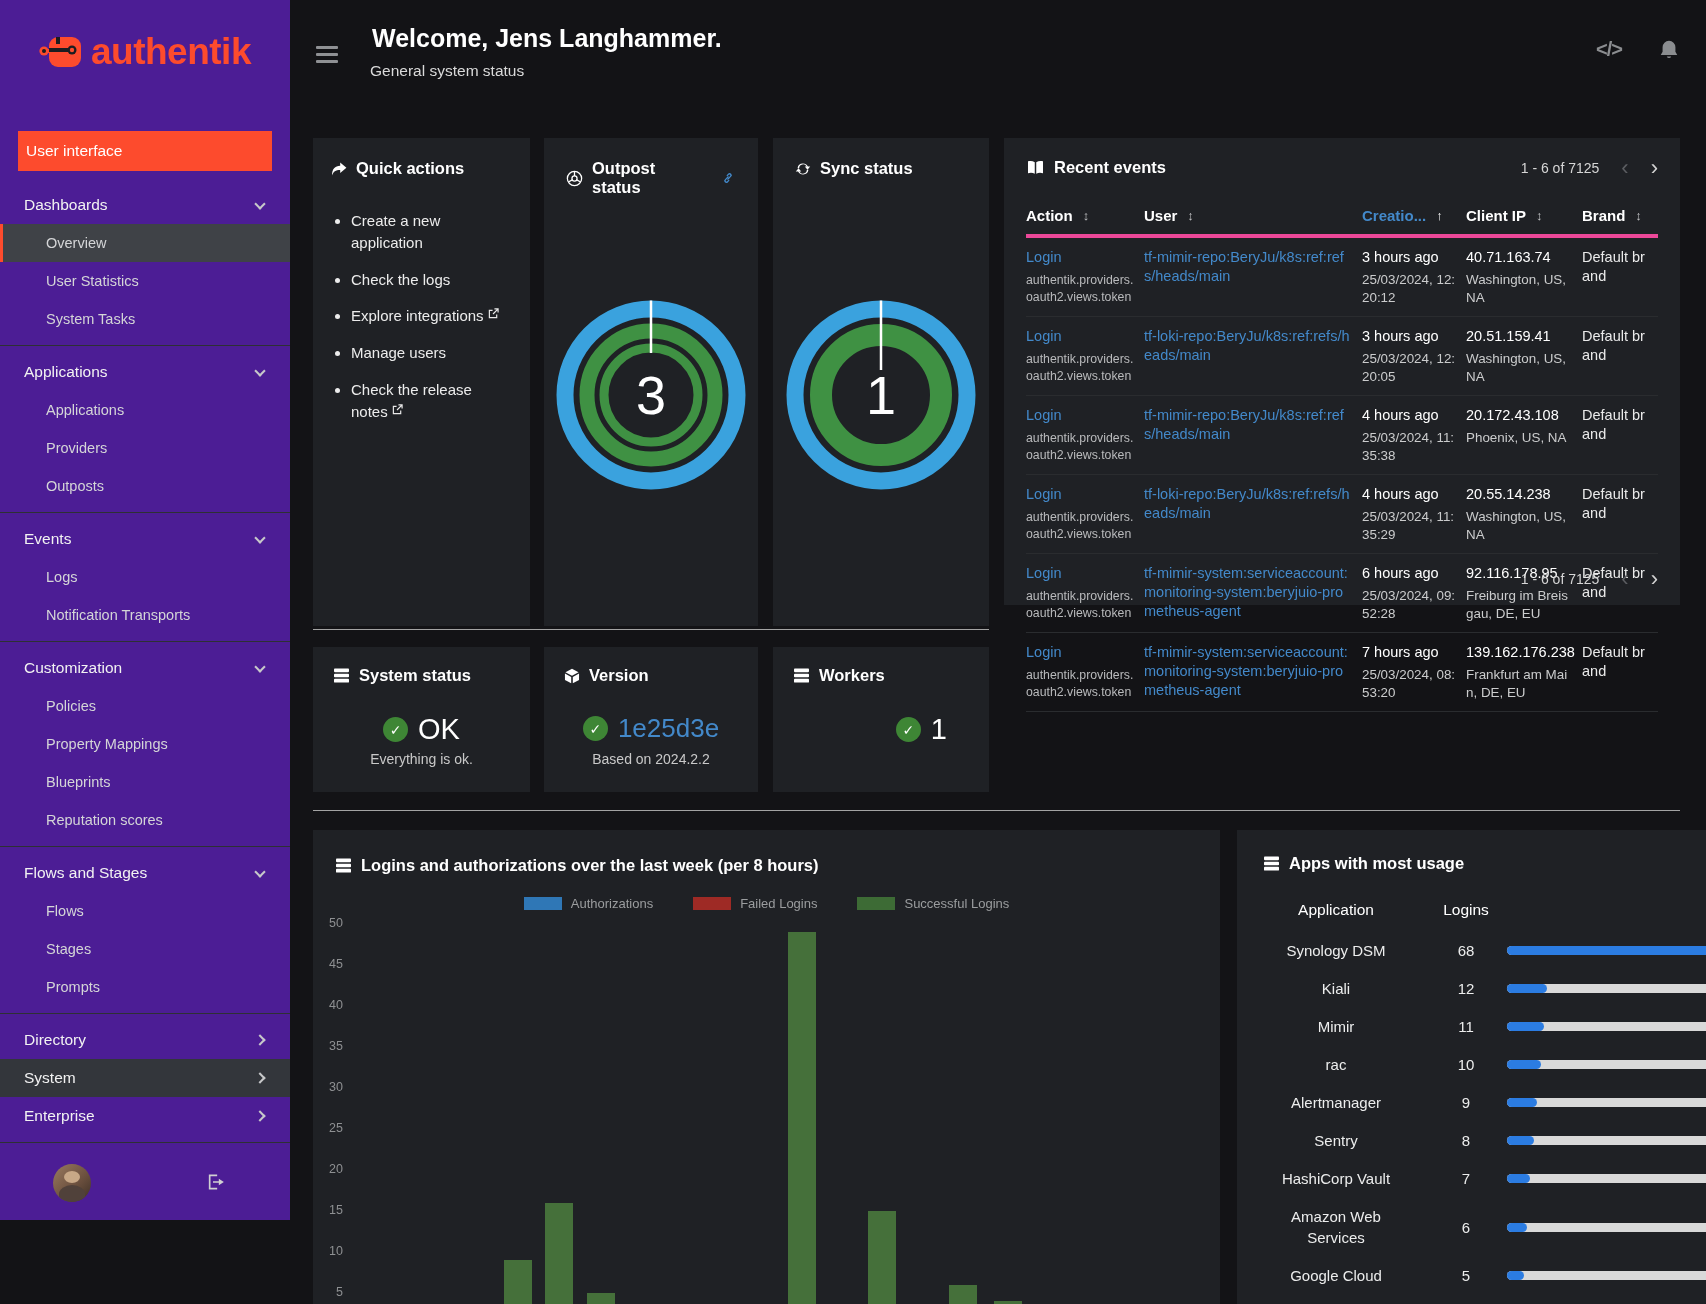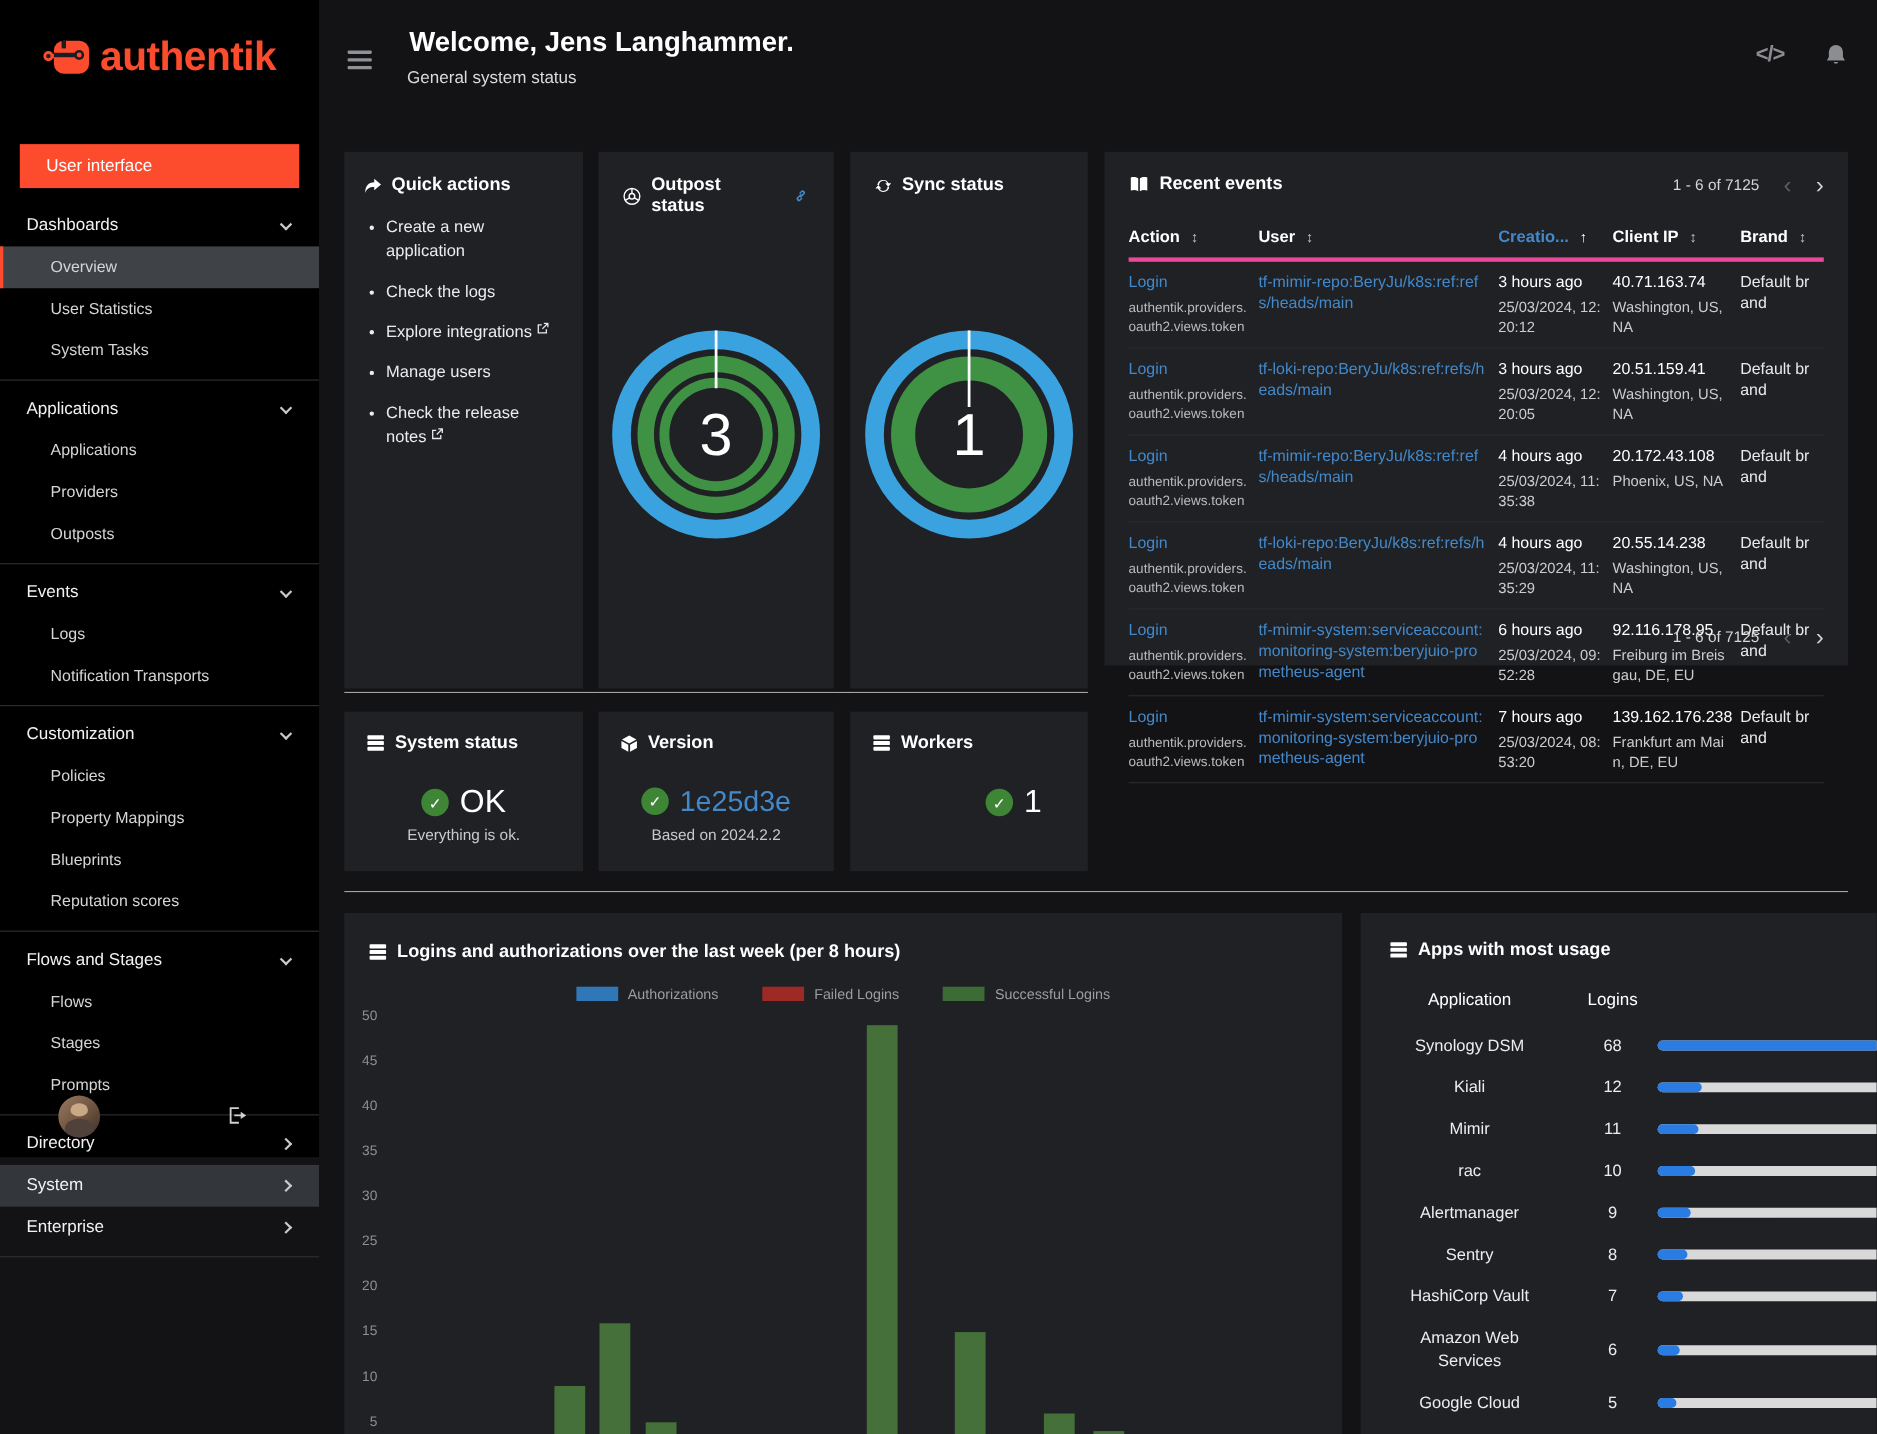--- a/index.html
+++ b/index.html
@@ -4,25 +4,25 @@
 <style>
   * { margin:0; padding:0; box-sizing:border-box; }
   html,body { background:#131316; }
   body {
     width:1706px; height:1304px; position:relative; overflow:hidden;
     font-family:"Liberation Sans", sans-serif; color:#e8e8e8;
   }
   svg { display:block; }
 
   
-  .sidebar { position:absolute; left:0; top:0; width:290px; height:1052px; background:#000000; }
+  .sidebar { position:absolute; left:0; top:0; width:290px; height:1220px; background:#4c1d95; }
   .logo-row { height:104px; display:flex; align-items:center; justify-content:center; gap:8px; }
   .logo-word { color:#fd4b2d; font-size:37px; font-weight:700; letter-spacing:-0.5px; }
   .ui-button { margin:27px 18px 0 18px; height:40px; background:#fd4b2d; color:#fff;
-    font-size:15.5px; display:flex; align-items:center; padding-left:24px; cursor:pointer; }
+    font-size:15.5px; display:flex; align-items:center; padding-left:8px; cursor:pointer; }
   .nav { margin-top:15px; }
   .nav-group-head { height:38px; display:flex; align-items:center; justify-content:space-between;
     padding:0 26px 0 24px; color:#f2f2f2; font-size:15.5px; cursor:pointer; }
   .nav-group-head.hl { background:#33363b; }
   .nav-item { height:38px; display:flex; align-items:center; padding-left:46px;
     color:#d4d5d7; font-size:14.5px; cursor:pointer; }
   .nav-item.active { background:#3f4247; border-left:3px solid #fd4b2d; padding-left:43px; }
   .nav-divider { height:1px; background:#2e3034; margin:7px 0; }
   .chev { width:8px; height:8px; border-right:2.2px solid #c8c9ca; border-bottom:2.2px solid #c8c9ca; }
   .chev.down { transform:rotate(45deg); margin-top:-3px; }
@@ -56,21 +56,21 @@
   .card-system  { left:313px; top:647px; width:217px; height:145px; padding:19px 20px; }
   .card-version { left:544px; top:647px; width:214px; height:145px; padding:19px 20px; }
   .card-workers { left:773px; top:647px; width:216px; height:145px; padding:19px 20px; }
   .card-chart   { left:313px; top:830px; width:907px; height:520px; overflow:hidden; }
   .card-apps    { left:1237px; top:830px; width:534px; height:474px; padding:24px 0 0 0; overflow:hidden; }
   .divider { position:absolute; height:1px; background:#a3a3a3; }
   .div-1 { left:313px; top:629px; width:676px; }
   .div-2 { left:313px; top:810px; width:1367px; }
 
   
-  .qa-list { list-style:disc; margin:18px 0 0 20px; }
+  .qa-list { list-style:disc; margin:32px 0 0 20px; }
   .qa-list li { margin-bottom:15px; font-size:15px; line-height:1.45; color:#ececec; cursor:pointer; }
   .ext { display:inline-block; margin-left:4px; vertical-align:2px; }
 
   
   .donut-wrap { position:absolute; left:50%; top:257px; transform:translate(-50%,-50%); }
   .donut-num { font-family:"Liberation Sans", sans-serif; }
 
   
   .re-head { display:flex; justify-content:space-between; align-items:center; }
   .pager { display:flex; align-items:center; gap:22px; font-size:14px; color:#d6d6d6; }

